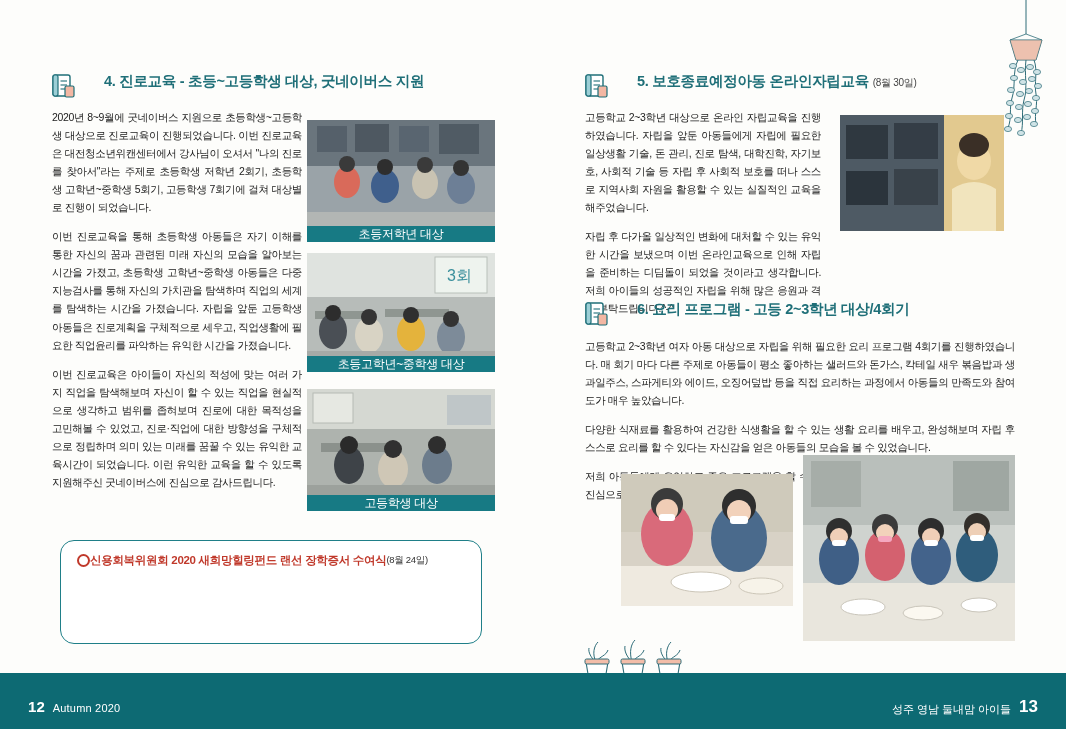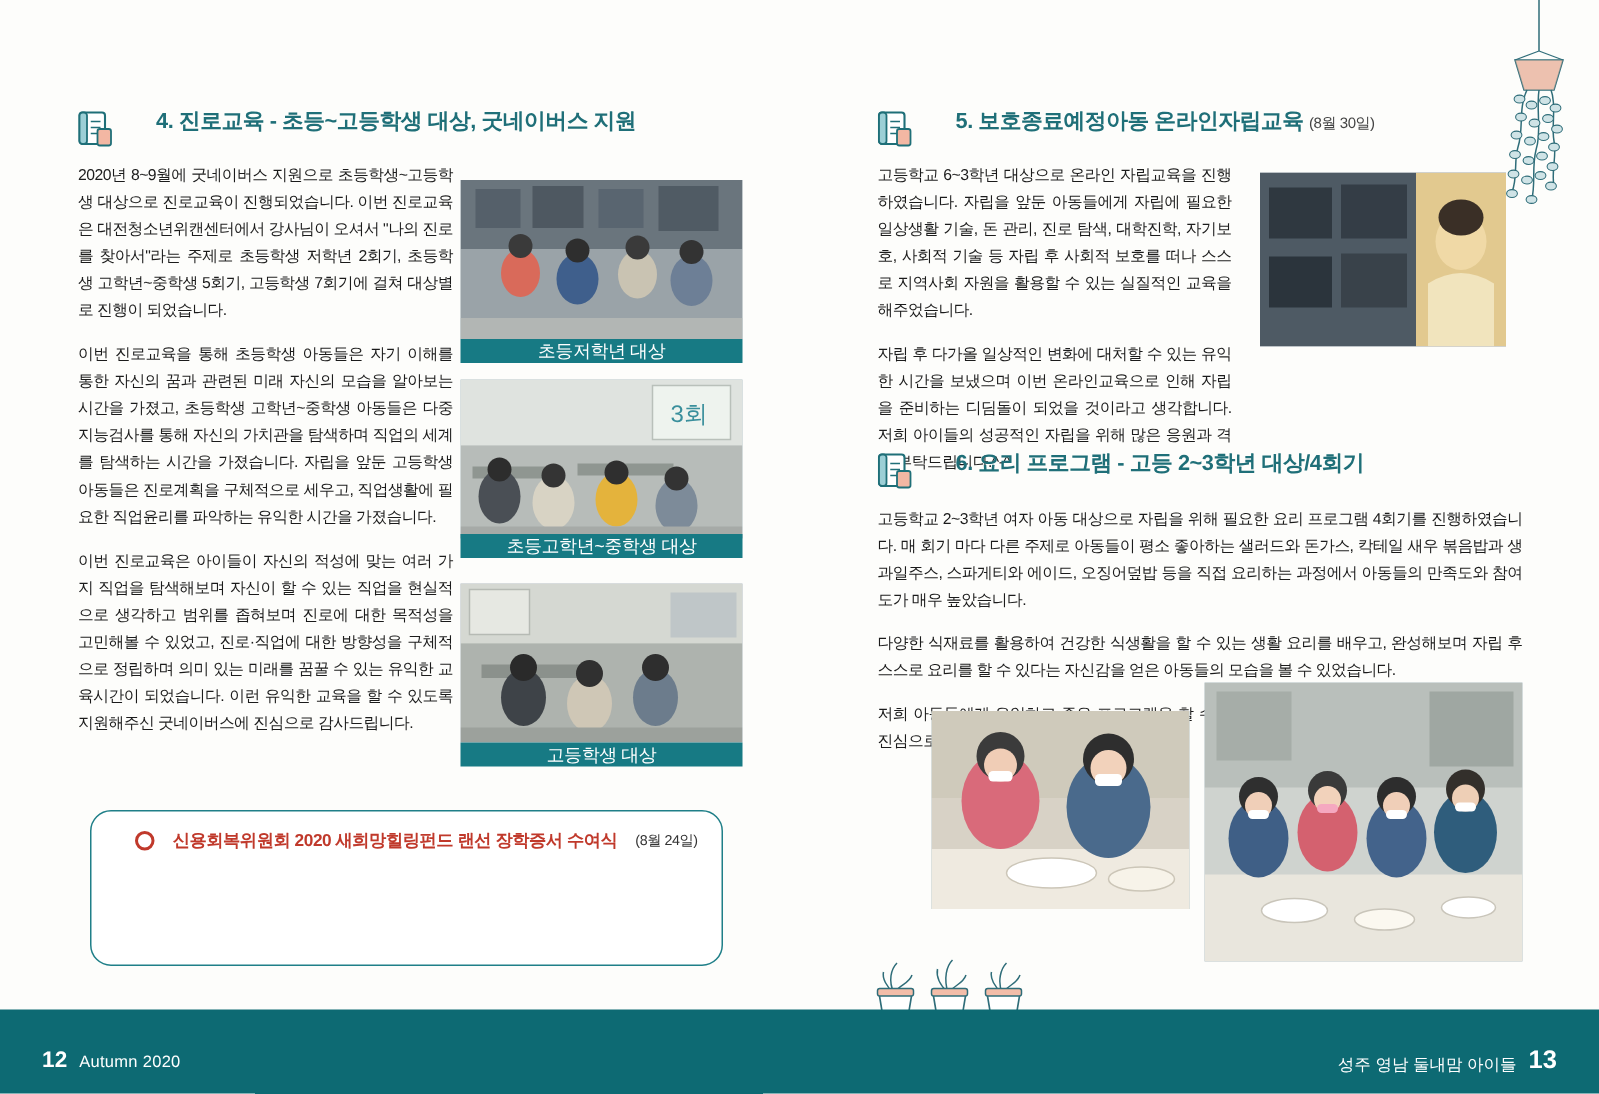--- a/index.html
+++ b/index.html
@@ -126,23 +126,22 @@
     padding: 12px 16px 14px 16px;
     box-sizing: border-box;
   }
   .notice-title {
     font-size: 11.5px;
     font-weight: bold;
     color: #c0392b;
     margin-bottom: 8px;
     display: flex;
     align-items: center;
-    gap: 12px;
+    gap: 0;
     letter-spacing: -0.3px;
-    justify-content: flex-end;
   }
   .notice-title .dot {
     width: 9px;
     height: 9px;
     border-radius: 50%;
     border: 2px solid #c0392b;
     background: #fff;
     flex: 0 0 auto;
   }
   .notice-title .when {
@@ -325,21 +324,21 @@
           <rect x="13" y="13" width="9" height="11" rx="1.5" fill="#f3b7a3" stroke="#1f6f78" stroke-width="1.2"></rect>
         </svg>
       </span>
       <span class="sec-title">
         <span>5. 보호종료예정아동 온라인자립교육</span>
         <span class="sub">(8월 30일)</span>
       </span>
     </div>
 
     <div style="position:absolute; top:108px; left:0; width:236px;">
-      <p class="body">고등학교 6~3학년 대상으로 온라인 자립교육을 진행하였습니다. 자립을 앞둔 아동들에게 자립에 필요한 일상생활 기술, 돈 관리, 진로 탐색, 대학진학, 자기보호, 사회적 기술 등 자립 후 사회적 보호를 떠나 스스로 지역사회 자원을 활용할 수 있는 실질적인 교육을 해주었습니다.</p>
+      <p class="body">고등학교 2~3학년 대상으로 온라인 자립교육을 진행하였습니다. 자립을 앞둔 아동들에게 자립에 필요한 일상생활 기술, 돈 관리, 진로 탐색, 대학진학, 자기보호, 사회적 기술 등 자립 후 사회적 보호를 떠나 스스로 지역사회 자원을 활용할 수 있는 실질적인 교육을 해주었습니다.</p>
       <p class="body hl-teal">자립 후 다가올 일상적인 변화에 대처할 수 있는 유익한 시간을 보냈으며 이번 온라인교육으로 인해 자립을 준비하는 디딤돌이 되었을 것이라고 생각합니다. 저희 아이들의 성공적인 자립을 위해 많은 응원과 격려 부탁드립니다.^-^</p>
     </div>
 
     <div class="photo" style="left:255px; top:115px; width:164px; height:116px;">
       <svg width="164" height="116" viewBox="0 0 164 116" preserveAspectRatio="none">
         <rect width="164" height="116" fill="#6f7b84"></rect>
         <rect x="0" y="0" width="104" height="116" fill="#4e5a64"></rect>
         <rect x="6" y="10" width="42" height="34" fill="#2f3840"></rect>
         <rect x="54" y="8" width="44" height="36" fill="#343d46"></rect>
         <rect x="6" y="56" width="42" height="34" fill="#2b343c"></rect>

